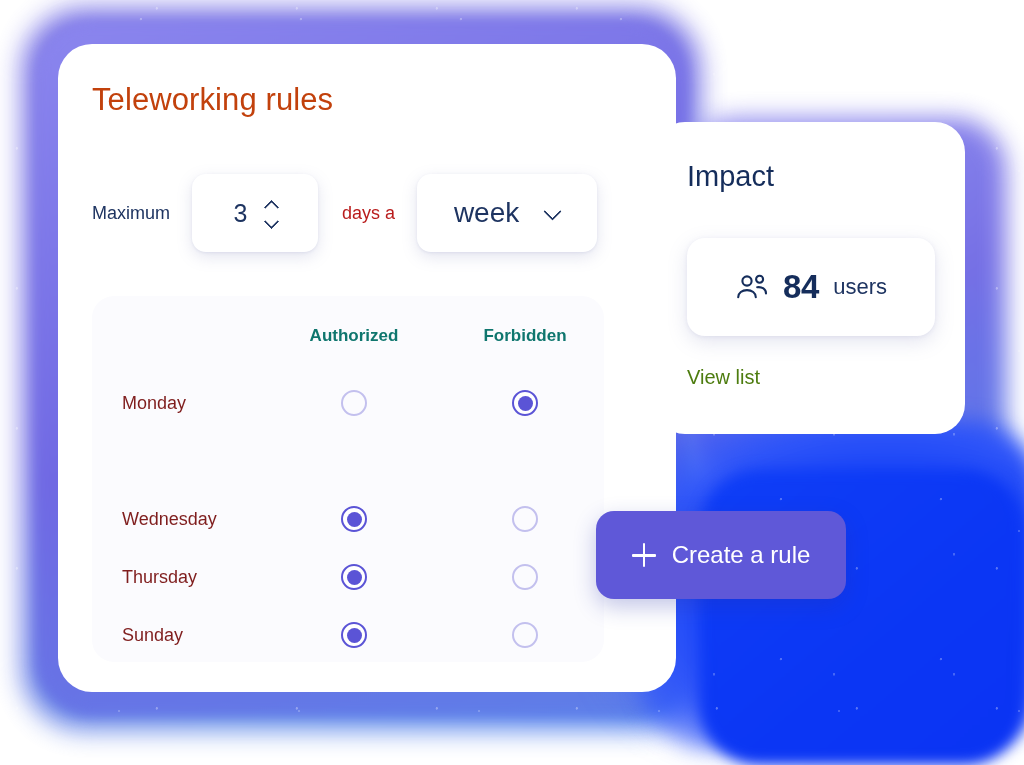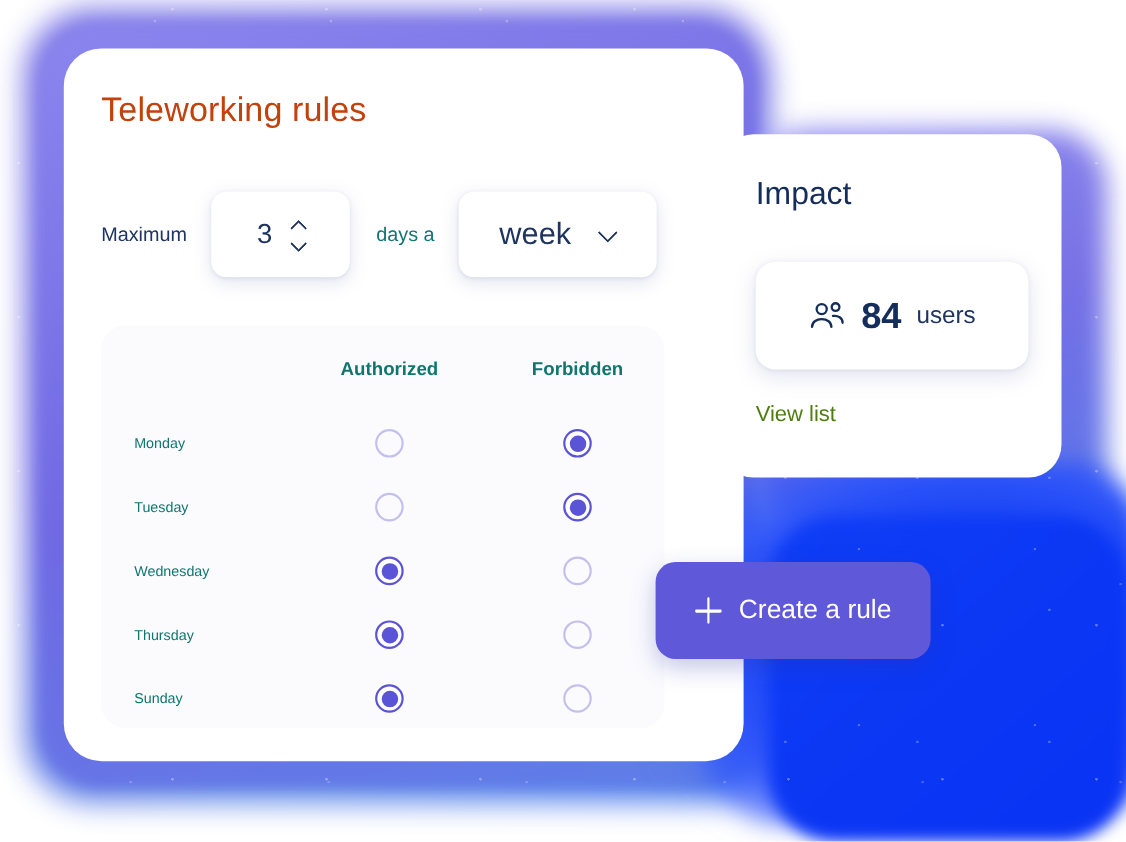--- a/index.html
+++ b/index.html
@@ -168,21 +168,21 @@
     border-radius: 1px;
   }
   .chev.down::before {
     transform: rotate(225deg);
     top: -2px;
   }
 
   .days-a {
     margin-left: 24px;
     font-size: 18px;
-    color: #0f766e;
+    color: #b91c1c;
   }
 
   .select {
     margin-left: 22px;
     width: 180px; height: 78px;
     background: #ffffff;
     border-radius: 14px;
     box-shadow: 0 5px 16px rgba(120,125,180,.20), 0 1px 3px rgba(120,125,180,.14);
     display: flex;
     align-items: center;
@@ -238,22 +238,22 @@
     left: 0;
     width: 100%;
     height: 58px;
     display: block;
   }
   .day-name {
     position: absolute;
     left: 30px;
     top: 50%;
     transform: translateY(-50%);
-    font-size: 13px;
-    color: #0f766e;
+    font-size: 18px;
+    color: #7f1d1d;
   }
   .radio {
     position: absolute;
     top: 50%;
     width: 26px; height: 26px;
     margin-top: -13px;
     border-radius: 50%;
     transform: translateX(-50%);
   }
   .radio.authorized { left: 262px; }
@@ -399,25 +399,20 @@
         <span class="col-head authorized">Authorized</span>
         <span class="col-head forbidden">Forbidden</span>
       </div>
 
       <div class="day-row" style="top:78px">
         <span class="day-name">Monday</span>
         <span class="radio authorized off"></span>
         <span class="radio forbidden on"></span>
       </div>
 
-      <div class="day-row" style="top:136px">
-        <span class="day-name">Tuesday</span>
-        <span class="radio authorized off"></span>
-        <span class="radio forbidden on"></span>
-      </div>
 
       <div class="day-row" style="top:194px">
         <span class="day-name">Wednesday</span>
         <span class="radio authorized on"></span>
         <span class="radio forbidden off"></span>
       </div>
 
       <div class="day-row" style="top:252px">
         <span class="day-name">Thursday</span>
         <span class="radio authorized on"></span>

